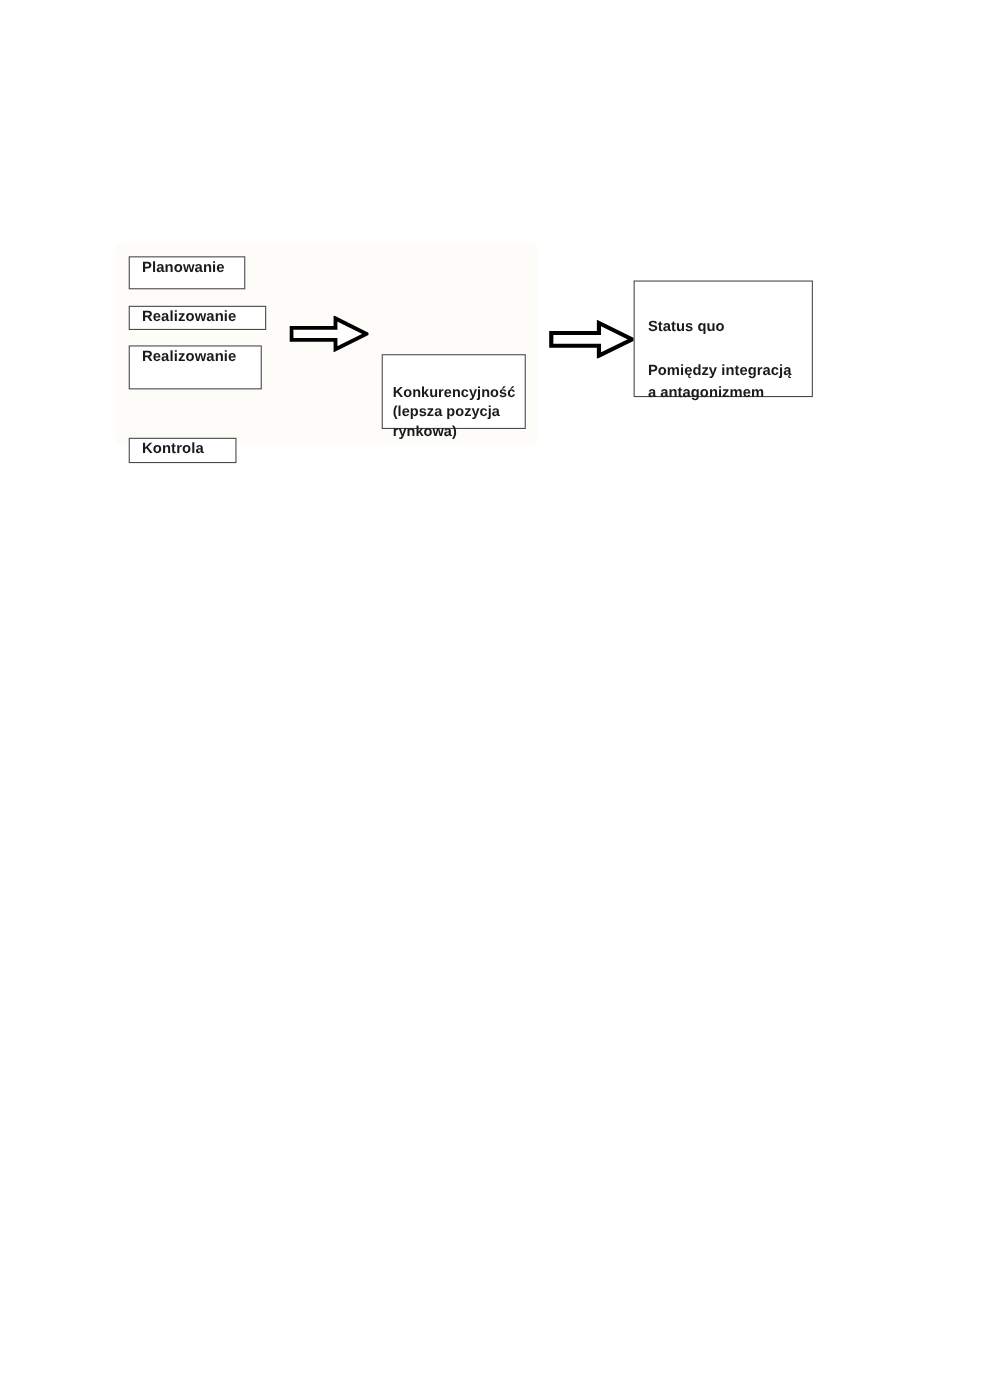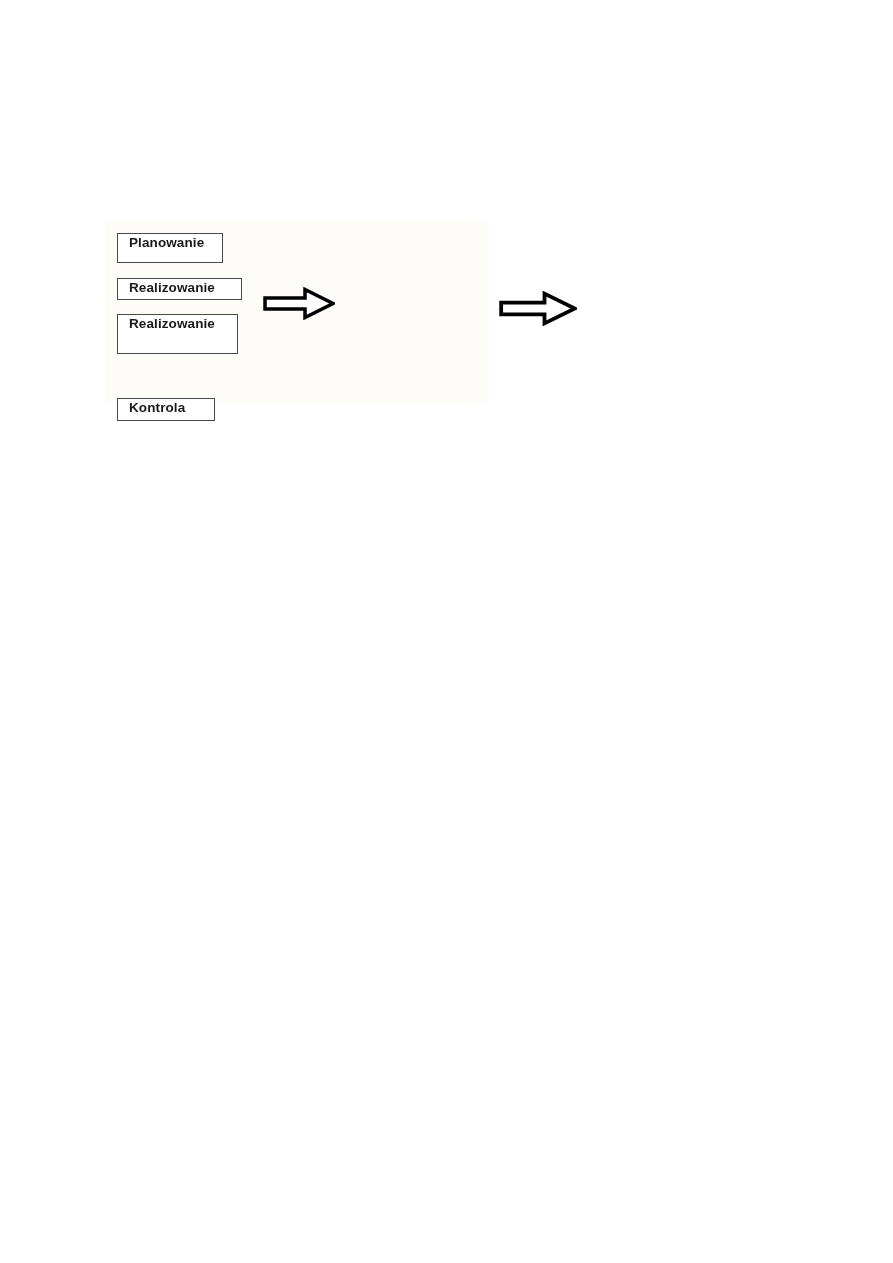--- a/index.html
+++ b/index.html
@@ -109,21 +109,32 @@
     <span>Kontrola</span>
   </div>
 
   <div class="arrow" id="arrow-1">
     <svg viewBox="0 0 144 66" preserveAspectRatio="none">
       <polygon points="4,22 84,22 84,5 140,33 84,61 84,44 4,44"></polygon>
     </svg>
   </div>
 
 
+  <div class="node block" id="node-konkurencyjnosc">
+    <span>Konkurencyjność
+(lepsza pozycja
+rynkowa)</span>
+  </div>
 
   <div class="arrow" id="arrow-2">
     <svg viewBox="0 0 144 66" preserveAspectRatio="none">
       <polygon points="4,22 84,22 84,5 140,33 84,61 84,44 4,44"></polygon>
     </svg>
   </div>
 
+  <div class="node block wide" id="node-status-quo">
+    <span>Status quo
+
+Pomiędzy integracją
+a antagonizmem</span>
+  </div>
 
 </div>
 
 </body></html>

